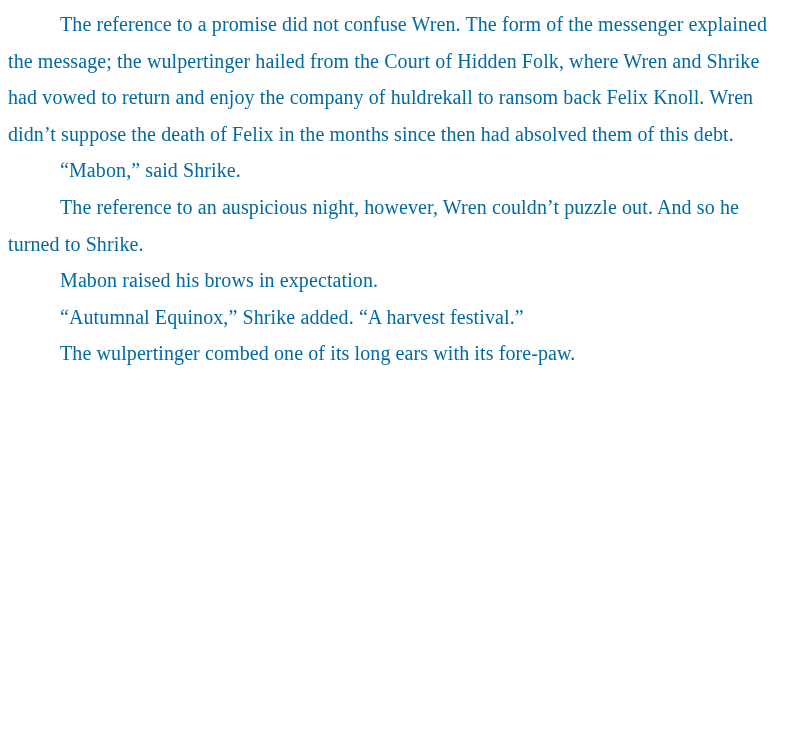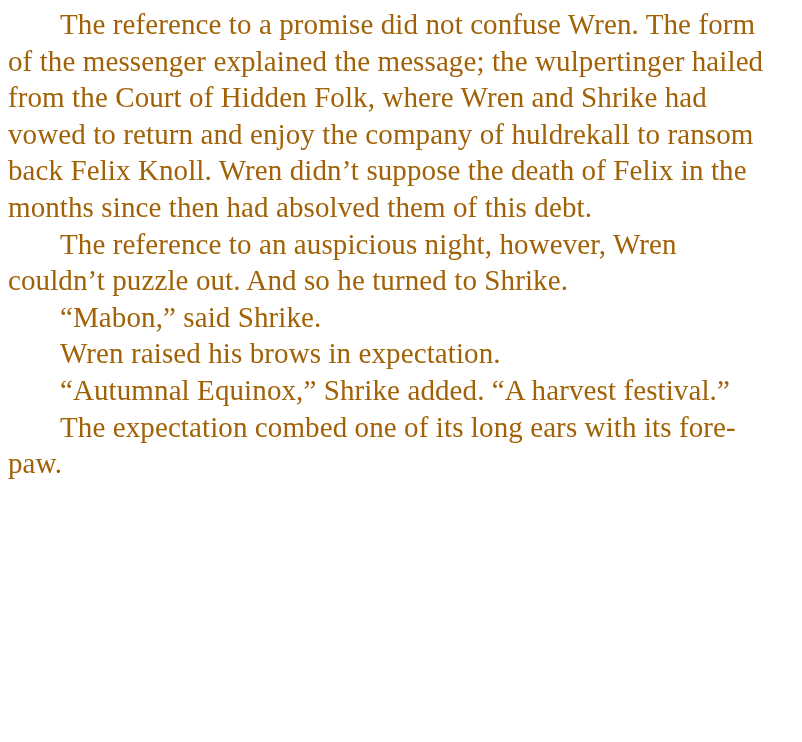--- a/index.html
+++ b/index.html
@@ -15,40 +15,40 @@
     color: #000000;
   }
   .page {
     box-sizing: border-box;
     width: 802px;
     height: 742px;
     padding: 6px 24px 0 8px;
     background: #ffffff;
   }
   .body-text {
-    font-size: 29px;
+    font-size: 20px;
     line-height: 36.6px;
     text-align: left;
-    color: #a16207;
+    color: #0369a1;
     letter-spacing: 0.1px;
   }
   .para {
     margin: 0;
     text-indent: 52px;
     white-space: normal;
   }
   .para + .para {
     margin-top: 0px;
   }
 </style>
 </head>
 <body>
 
 <div class="page">
   <div class="body-text">
     <p class="para">The reference to a promise did not confuse Wren. The form of the messenger explained the message; the wulpertinger hailed from the Court of Hidden Folk, where Wren and Shrike had vowed to return and enjoy the company of huldrekall to ransom back Felix Knoll. Wren didn’t suppose the death of Felix in the months since then had absolved them of this debt.</p>
+    <p class="para">“Mabon,” said Shrike.</p>
     <p class="para">The reference to an auspicious night, however, Wren couldn’t puzzle out. And so he turned to Shrike.</p>
-    <p class="para">“Mabon,” said Shrike.</p>
-    <p class="para">Wren raised his brows in expectation.</p>
+    <p class="para">Mabon raised his brows in expectation.</p>
     <p class="para">“Autumnal Equinox,” Shrike added. “A harvest festival.”</p>
-    <p class="para">The expectation combed one of its long ears with its fore-paw.</p>
+    <p class="para">The wulpertinger combed one of its long ears with its fore-paw.</p>
   </div>
 </div>
 
 </body></html>

